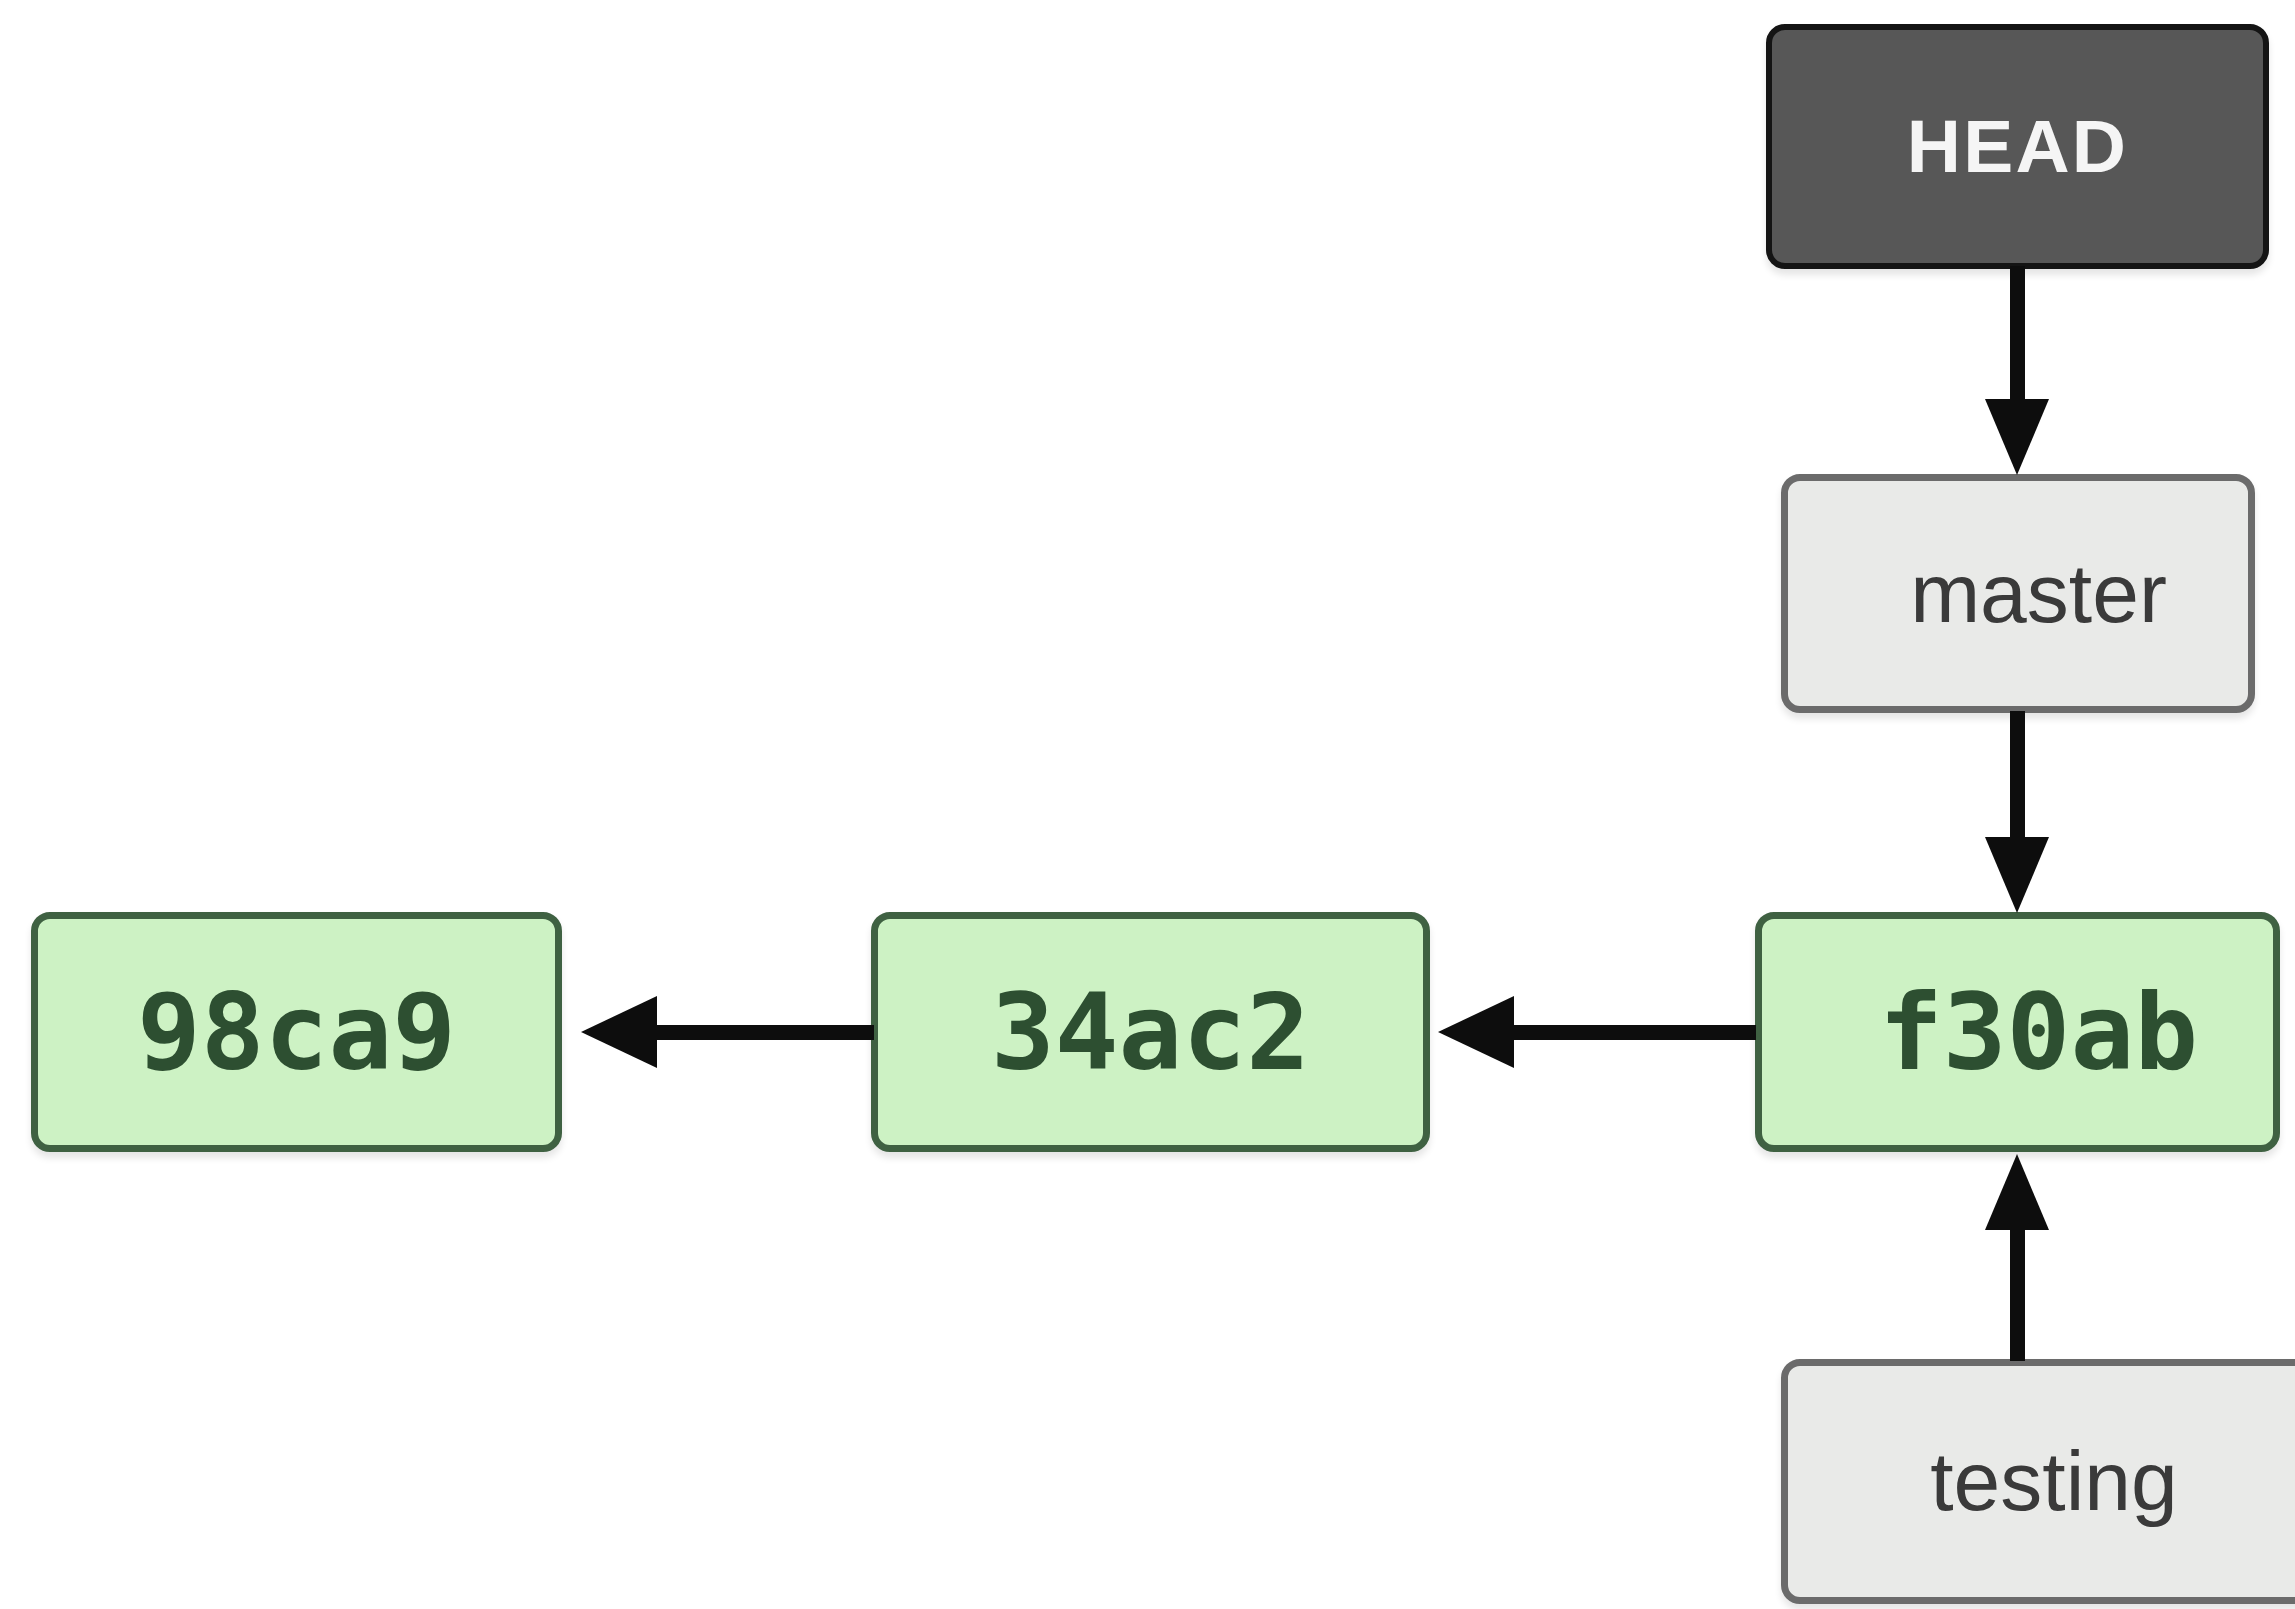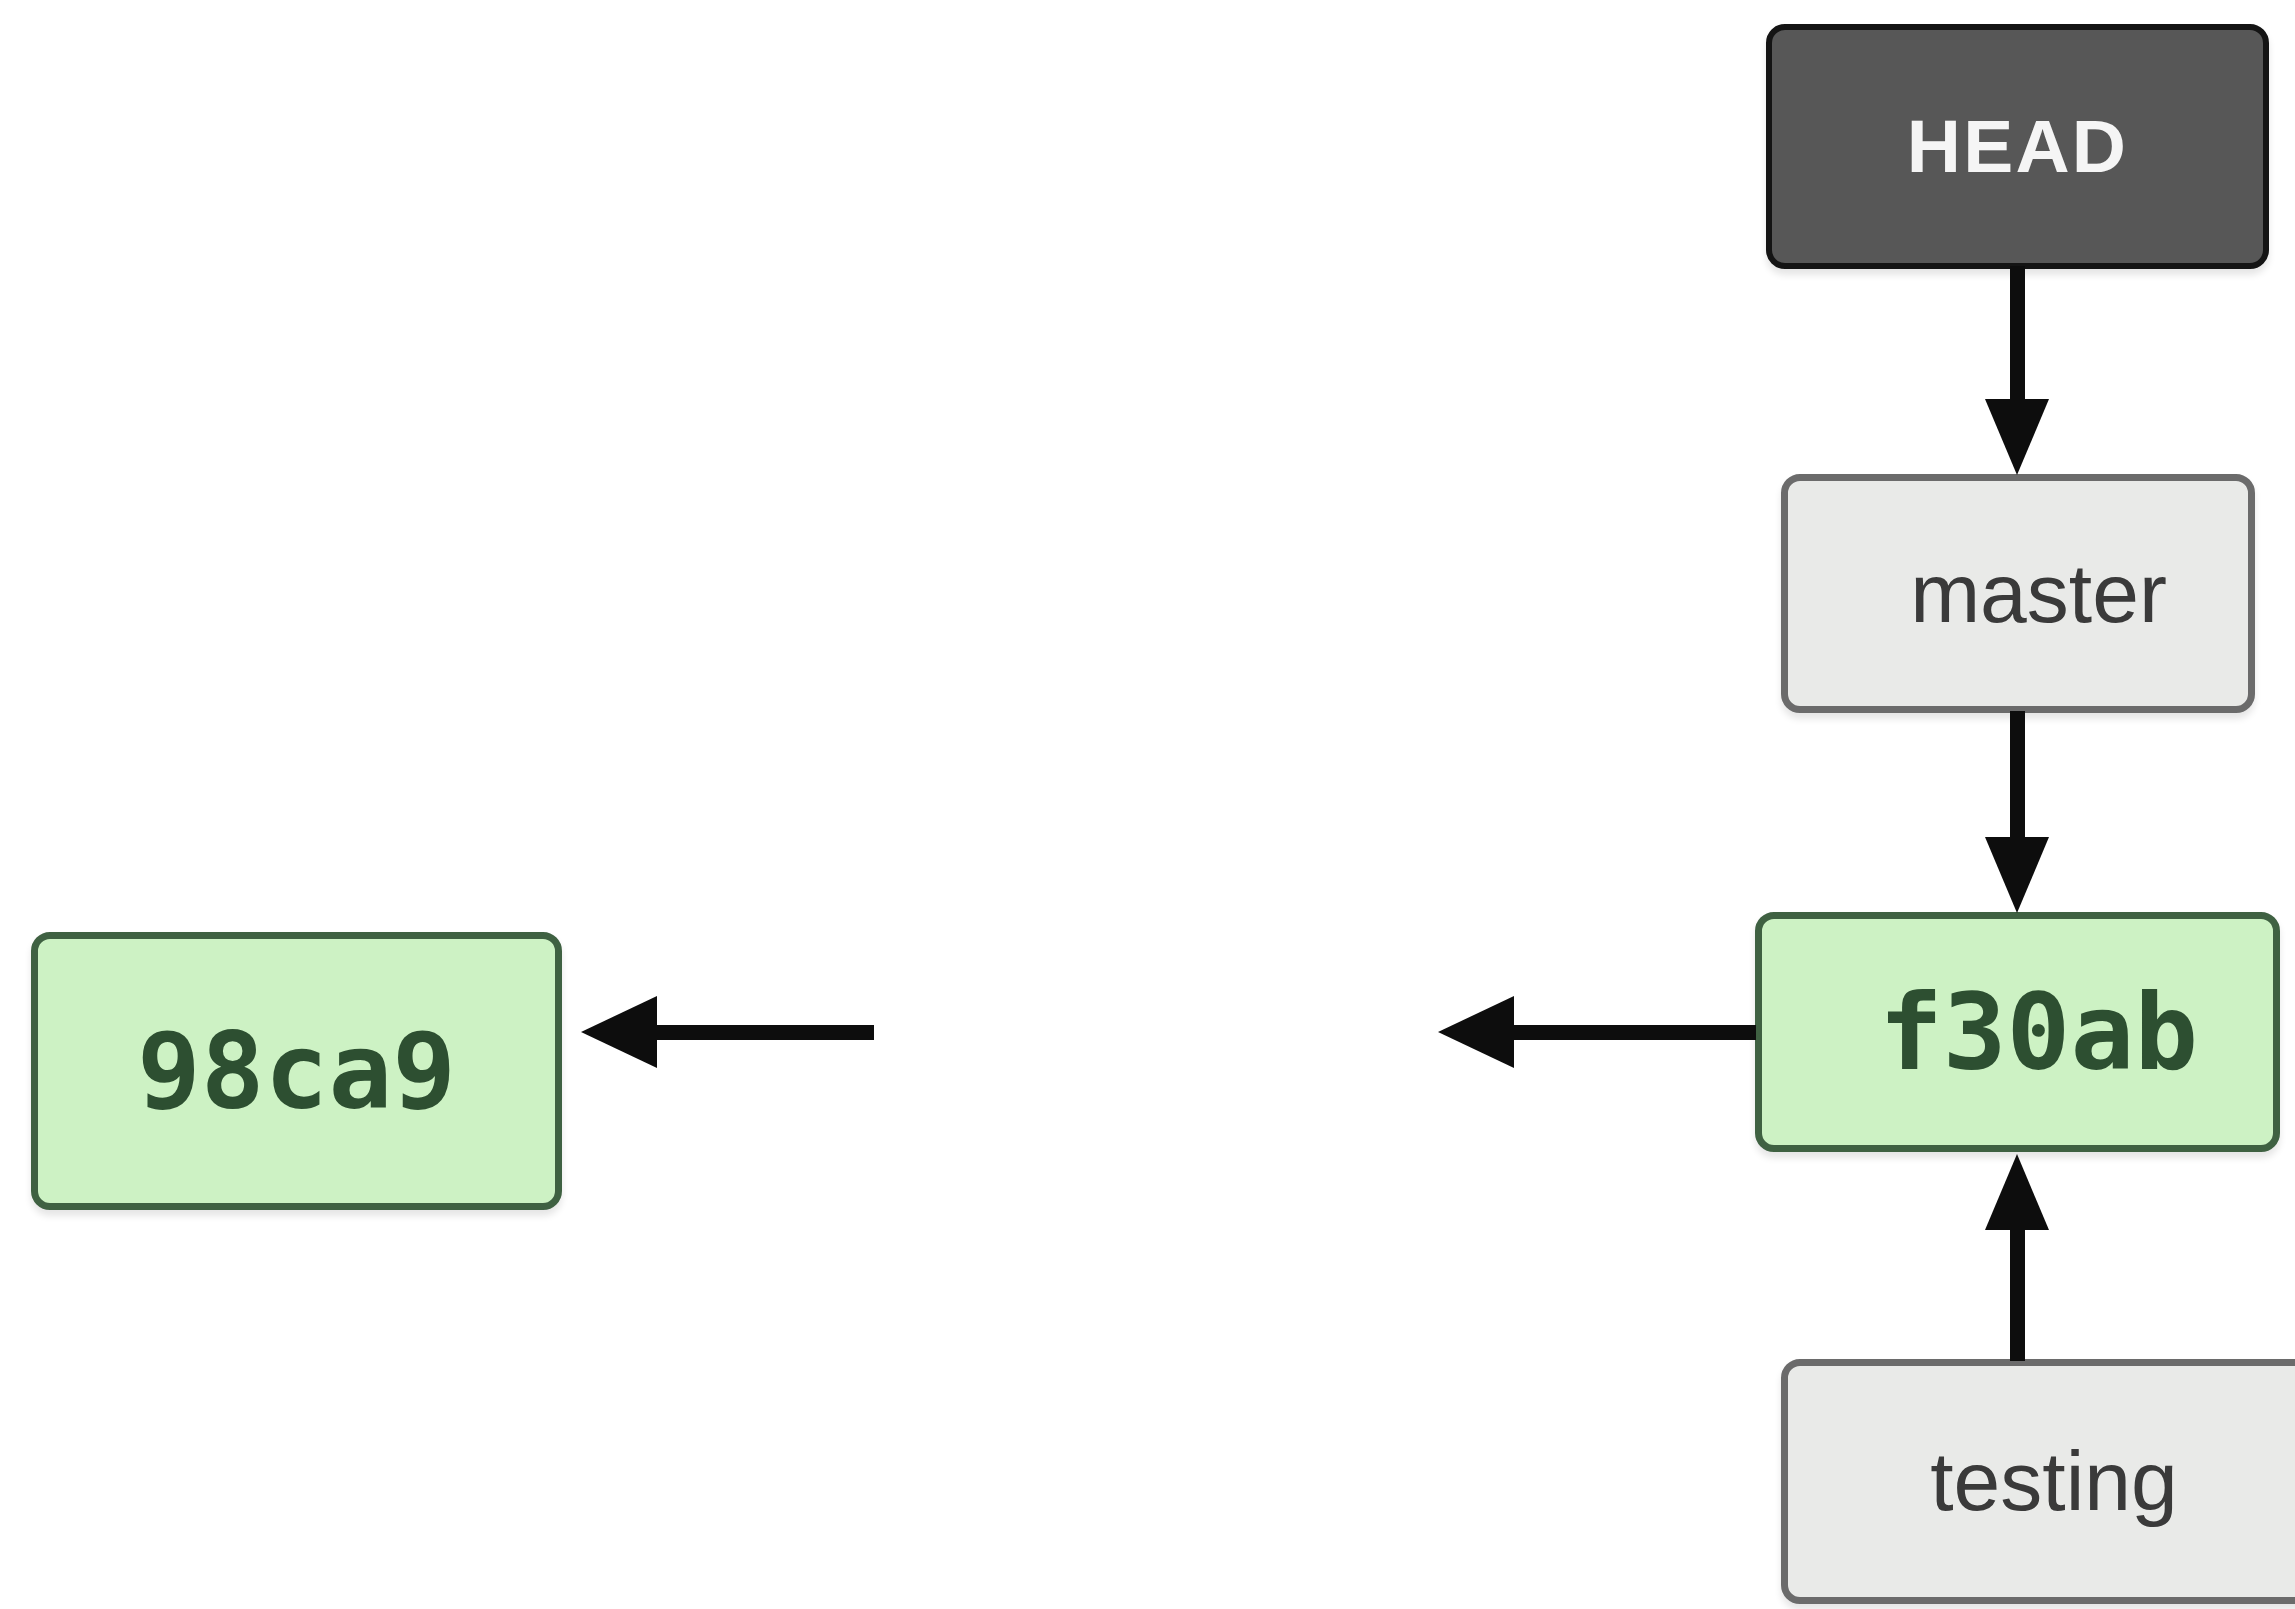--- a/index.html
+++ b/index.html
@@ -80,21 +80,21 @@
     border-top: 36px solid transparent;
     border-bottom: 36px solid transparent;
     border-right: 76px solid var(--arrow, #0d0d0d);
   }
 
   
   #node-head    { left: 1766px; top: 23.5px;   width: 503px;  height: 245px; }
   #node-master  { left: 1781px; top: 474px;  width: 474px;  height: 239px; padding-left: 41px; }
   #node-f30ab   { left: 1755px; top: 912px; width: 525px;  height: 240px; padding-left: 42px; }
   #node-testing { left: 1781px; top: 1359px; width: 546px;  height: 245px; }
-  #node-98ca9   { left: 31px;   top: 912px; width: 531px;  height: 278px; margin-top: 20px; }
+  #node-98ca9   { left: 31px;   top: 912px; width: 531px;  height: 240px; }
   #node-34ac2   { left: 871px; top: 912px; width: 559px; height: 240px; }
 
   
   #arrow-head-to-master .shaft-v   { left: 2010px; top: 266px;  height: 136px; }
   #arrow-head-to-master .tri       { left: 1985px; top: 399px; }
 
   #arrow-master-to-f30ab .shaft-v  { left: 2010px; top: 711px; height: 130px; }
   #arrow-master-to-f30ab .tri      { left: 1985px; top: 837px; }
 
   #arrow-testing-to-f30ab .tri     { left: 1985px; top: 1154px; }
@@ -124,20 +124,23 @@
   </div>
 
   <div id="node-testing" class="node branch">
     <span>testing</span>
   </div>
 
   <div id="node-98ca9" class="node commit">
     <span>98ca9</span>
   </div>
 
+  <div id="node-34ac2" class="node commit">
+    <span>34ac2</span>
+  </div>
 
   <div id="arrow-head-to-master">
     <div class="shaft-v"></div>
     <div class="tri tri-down"></div>
   </div>
 
   <div id="arrow-master-to-f30ab">
     <div class="shaft-v"></div>
     <div class="tri tri-down"></div>
   </div>

